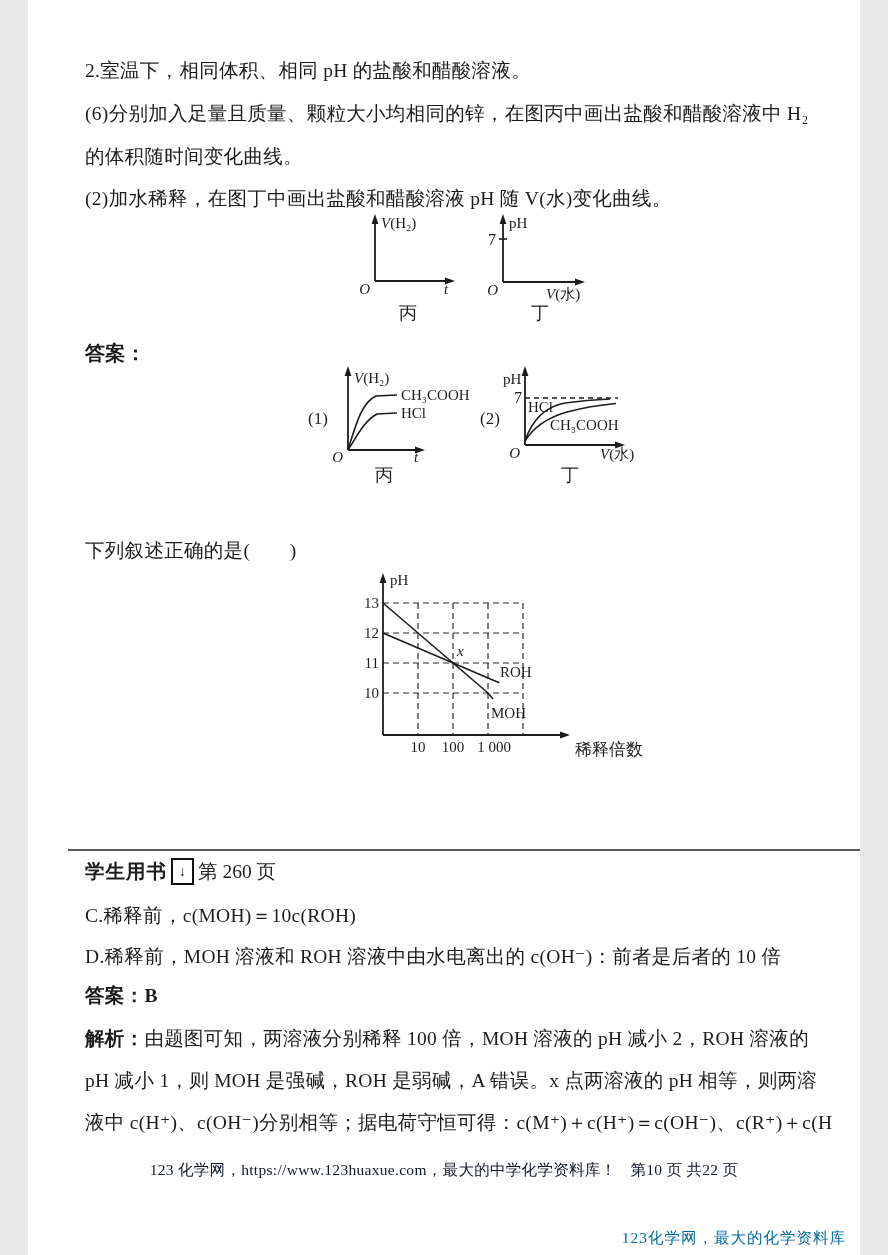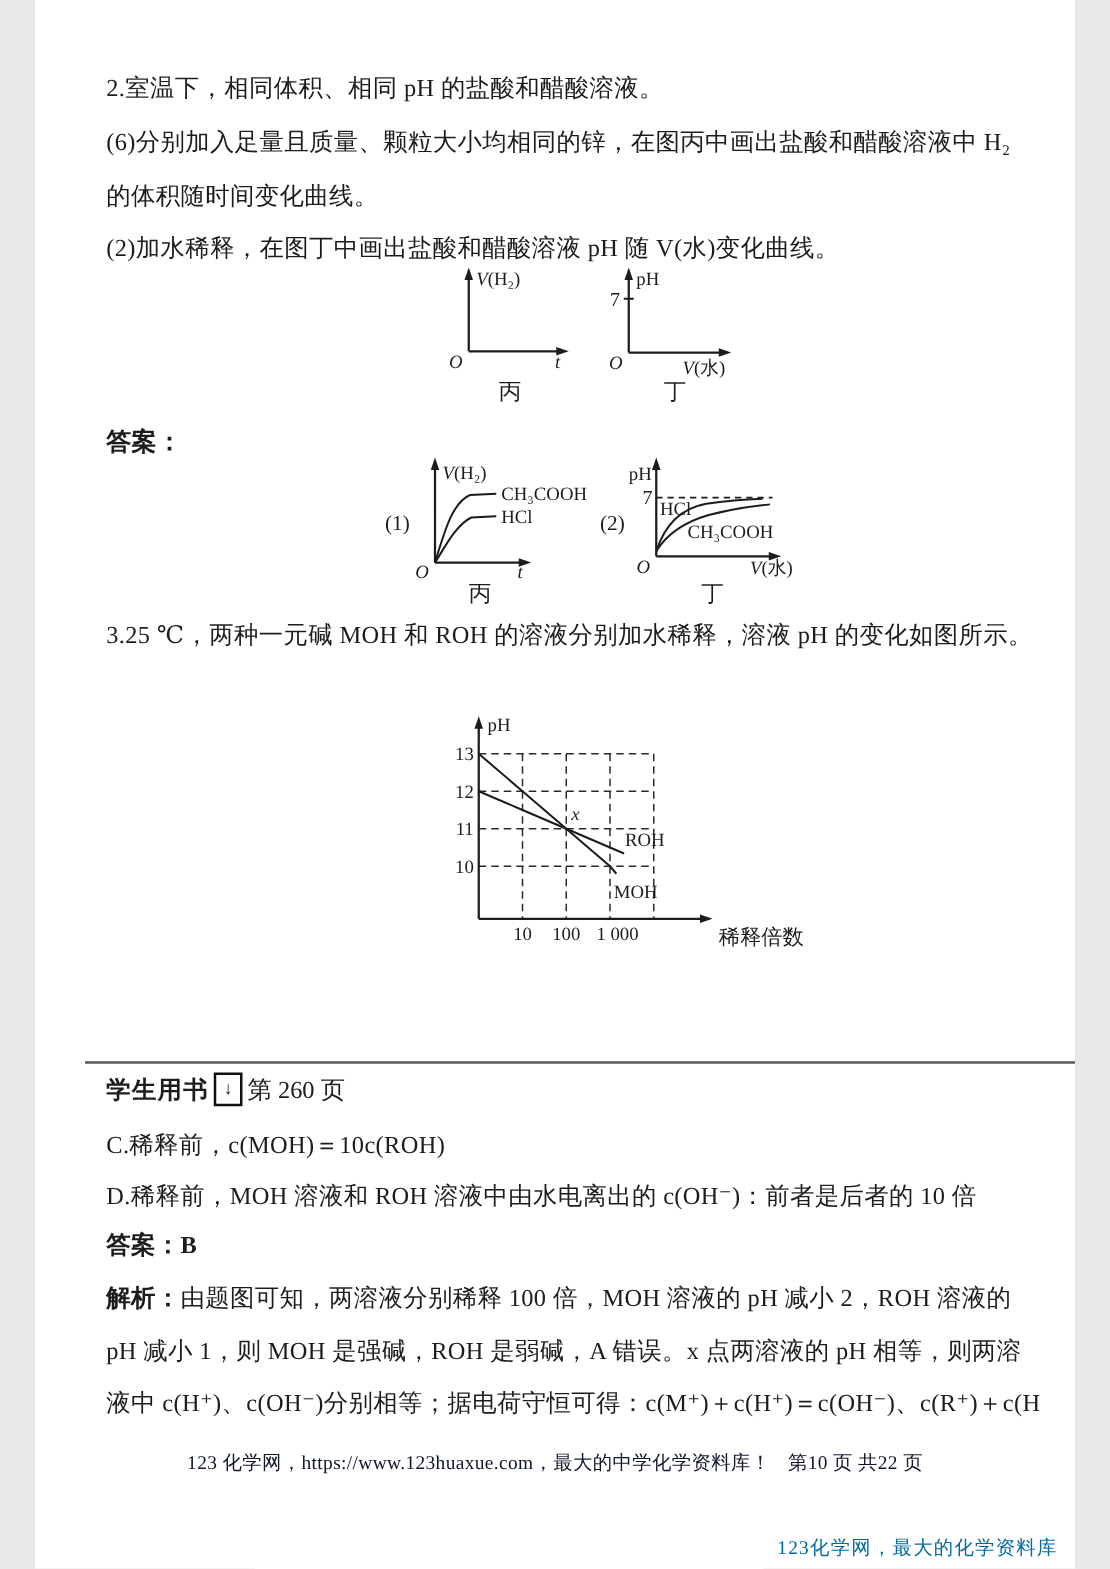--- a/index.html
+++ b/index.html
@@ -94,21 +94,21 @@
       <text x="33" y="22" font-size="15">pH</text>
       <text x="52" y="41" font-size="16" text-anchor="end">7</text>
       <text x="58" y="50" font-size="15">HCl</text>
       <text x="80" y="68" font-size="15">CH₃COOH</text>
       <text x="50" y="96" font-size="15" class="it" text-anchor="end">O</text>
       <text x="130" y="97" font-size="15"><tspan class="it">V</tspan><tspan>(水)</tspan></text>
       <text x="100" y="119" font-size="18" text-anchor="middle">丁</text>
     </svg>
   </div>
 
-  <div class="line" style="top:494px">3.25 ℃，两种一元碱 MOH 和 ROH 的溶液分别加水稀释，溶液 pH 的变化如图所示。</div>
+  <div class="line" style="top:537px">下列叙述正确的是(　　)</div>
 
   <div class="fig" style="left:325px; top:570px">
     <svg width="340" height="195" viewBox="0 0 340 195">
 
       <g stroke="#2a2a2a" stroke-width="1.2" stroke-dasharray="6 4">
         <line x1="30" y1="33" x2="170" y2="33"></line>
         <line x1="30" y1="63" x2="170" y2="63"></line>
         <line x1="30" y1="93" x2="170" y2="93"></line>
         <line x1="30" y1="123" x2="170" y2="123"></line>
         <line x1="65" y1="33" x2="65" y2="165"></line>

